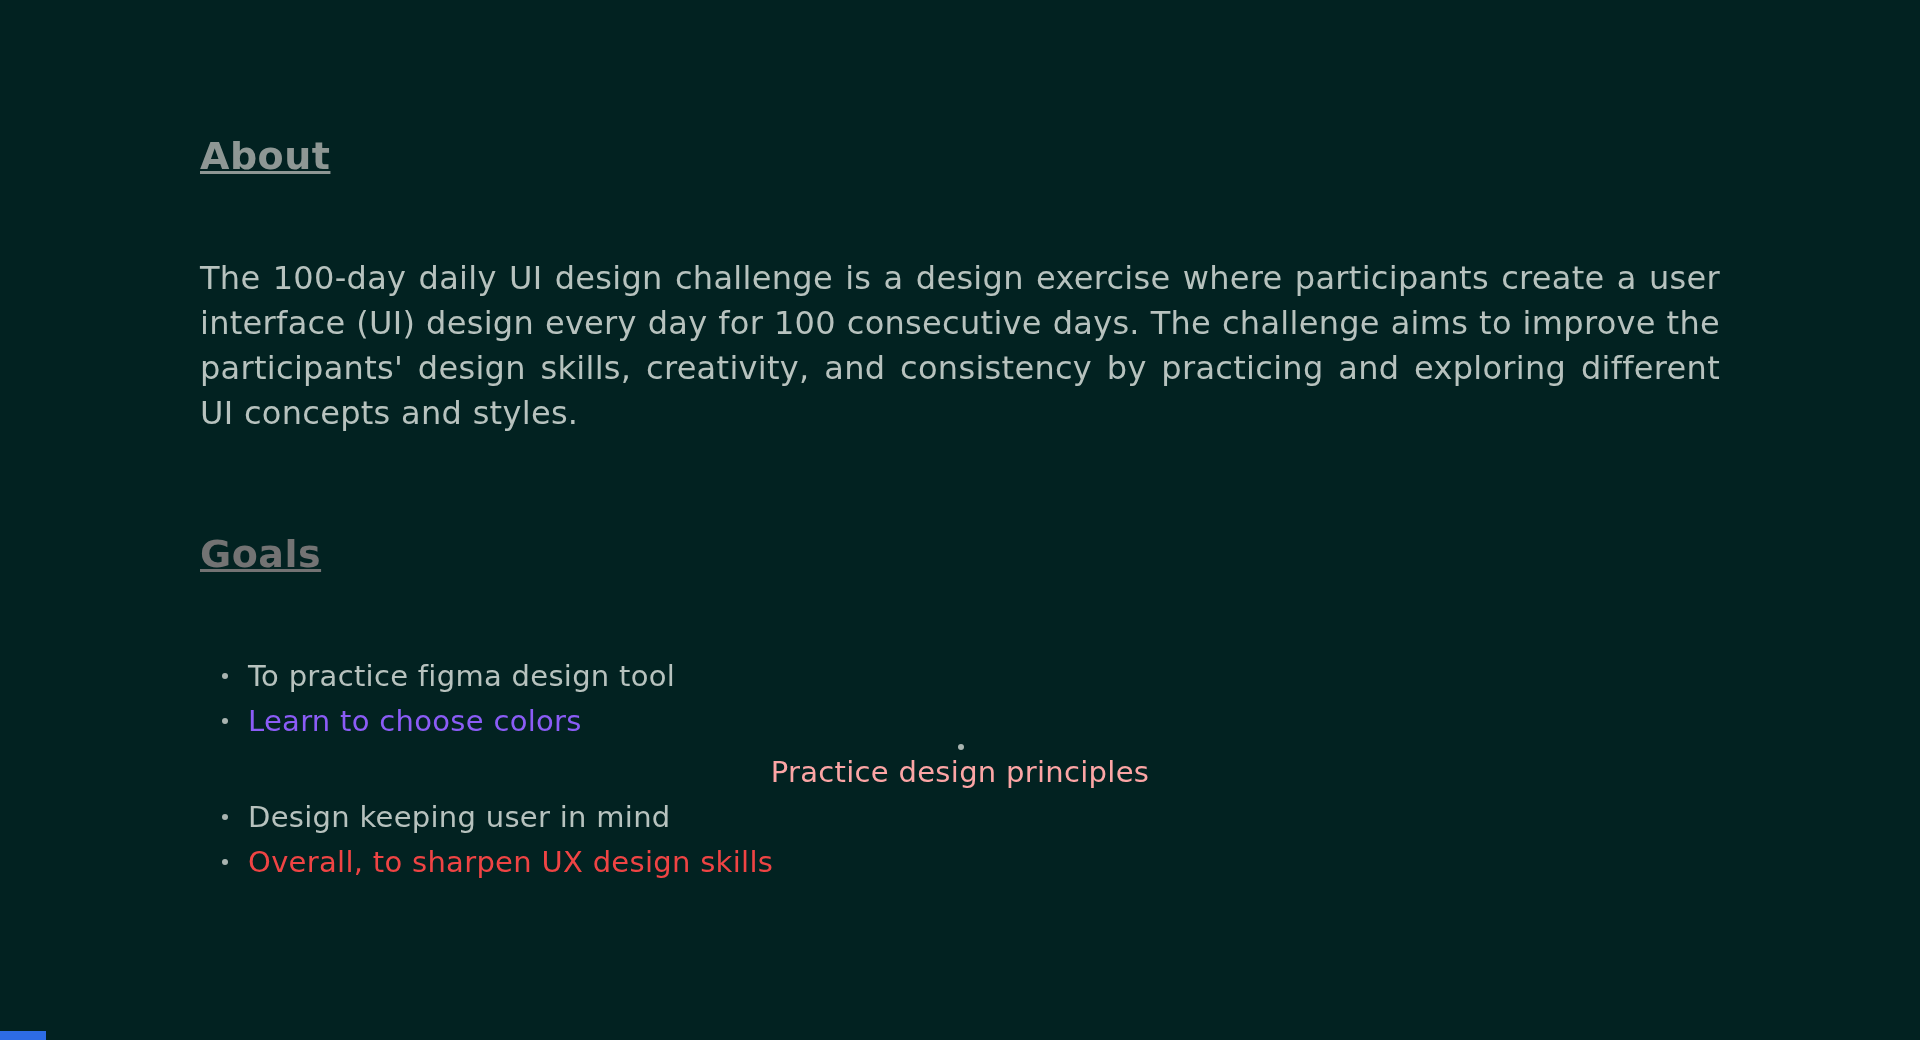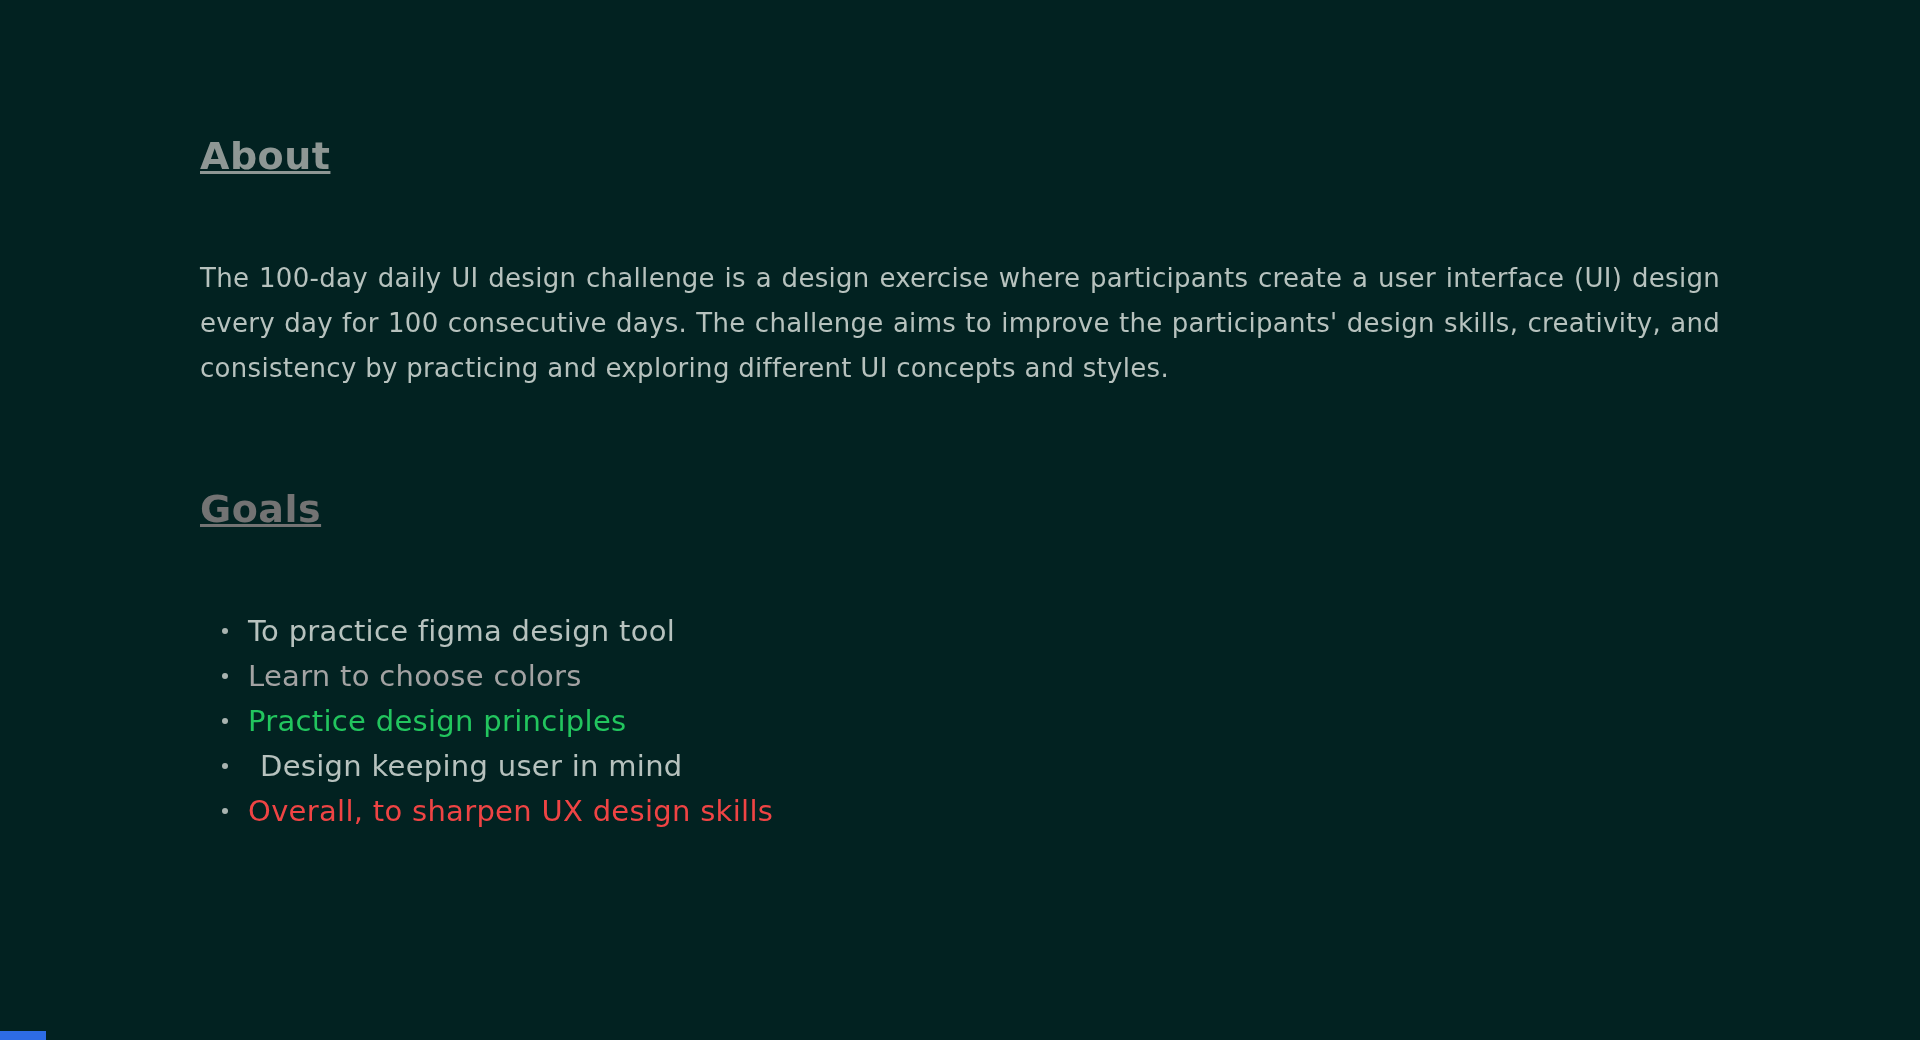--- a/index.html
+++ b/index.html
@@ -27,21 +27,21 @@
     letter-spacing: 0.5px;
     line-height: 1.1;
     text-decoration: underline;
   }
   .about-heading {
     margin-top: 136px;
   }
   .about-paragraph {
     margin-top: 78px;
     color: #b7c2be;
-    font-size: 26px;
+    font-size: 32px;
     line-height: 45px;
     letter-spacing: 0.3px;
     text-align: justify;
   }
   .goals-heading {
     margin-top: 98px;
   }
   .goals-list {
     margin-top: 78px;
     padding: 0;
@@ -81,29 +81,29 @@
 
   <p class="about-paragraph" style="color: rgb(183, 194, 190);">The 100-day daily UI design challenge is a design exercise where participants create a user interface (UI) design every day for 100 consecutive days. The challenge aims to improve the participants' design skills, creativity, and consistency by practicing and exploring different UI concepts and styles.</p>
 
   <h2 class="section-heading goals-heading" style="color: #737373;">Goals</h2>
 
   <ul class="goals-list">
     <li class="goal-item" style="color: rgb(183, 194, 190);">
       <span class="bullet-dot"></span>
       <span>To practice figma design tool</span>
     </li>
-    <li class="goal-item" style="color: #a3a3a3;">
+    <li class="goal-item" style="color: #8b5cf6;">
       <span class="bullet-dot"></span>
       <span>Learn to choose colors</span>
     </li>
-    <li class="goal-item" style="color: #22c55e;">
+    <li class="goal-item" style="color: #fca5a5; flex-direction: column;">
       <span class="bullet-dot"></span>
       <span>Practice design principles</span>
     </li>
-    <li class="goal-item" style="color: rgb(183, 194, 190); gap: 12px;">
+    <li class="goal-item" style="color: rgb(183, 194, 190);">
       <span class="bullet-dot"></span>
       <span>Design keeping user in mind</span>
     </li>
     <li class="goal-item" style="color: #ef4444;">
       <span class="bullet-dot"></span>
       <span>Overall, to sharpen UX design skills</span>
     </li>
   </ul>
 
 </div>

